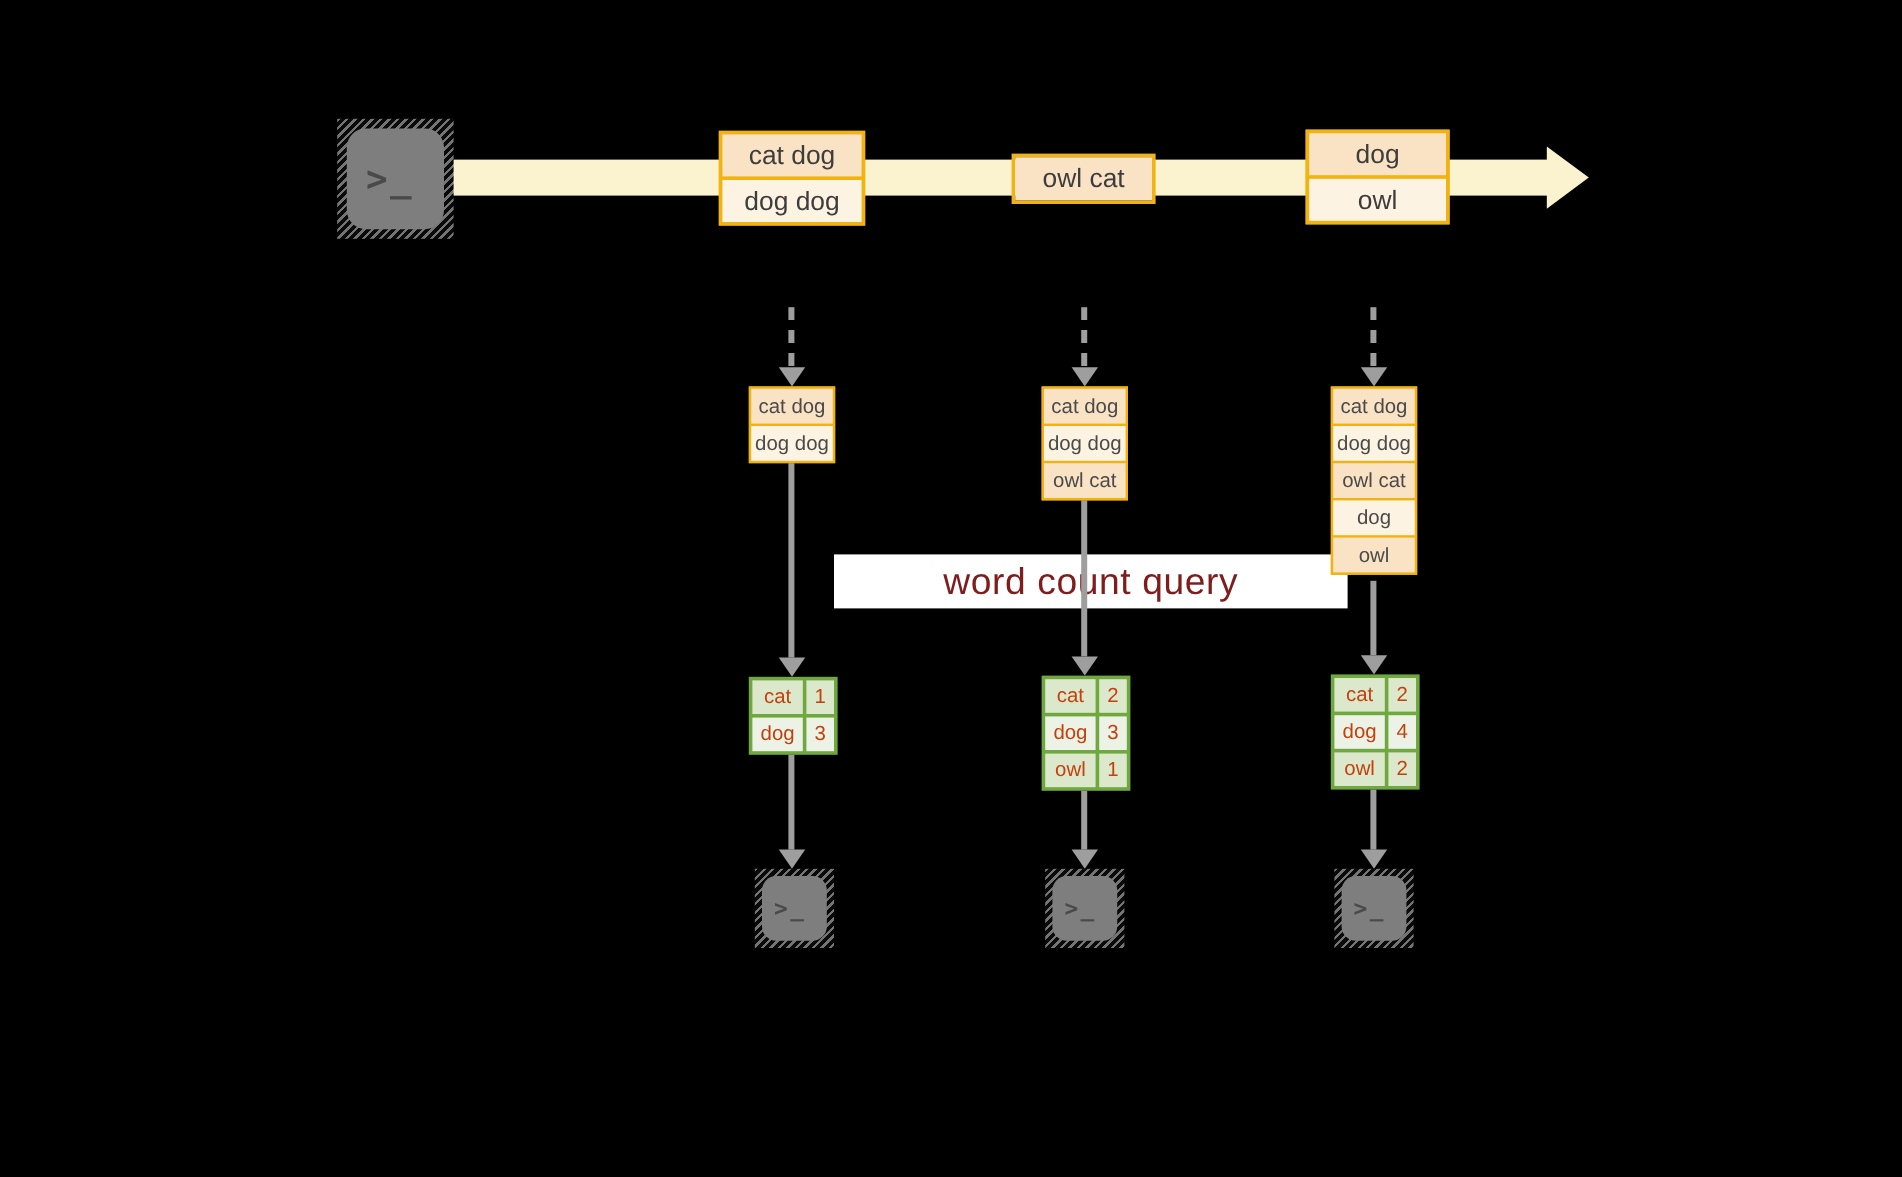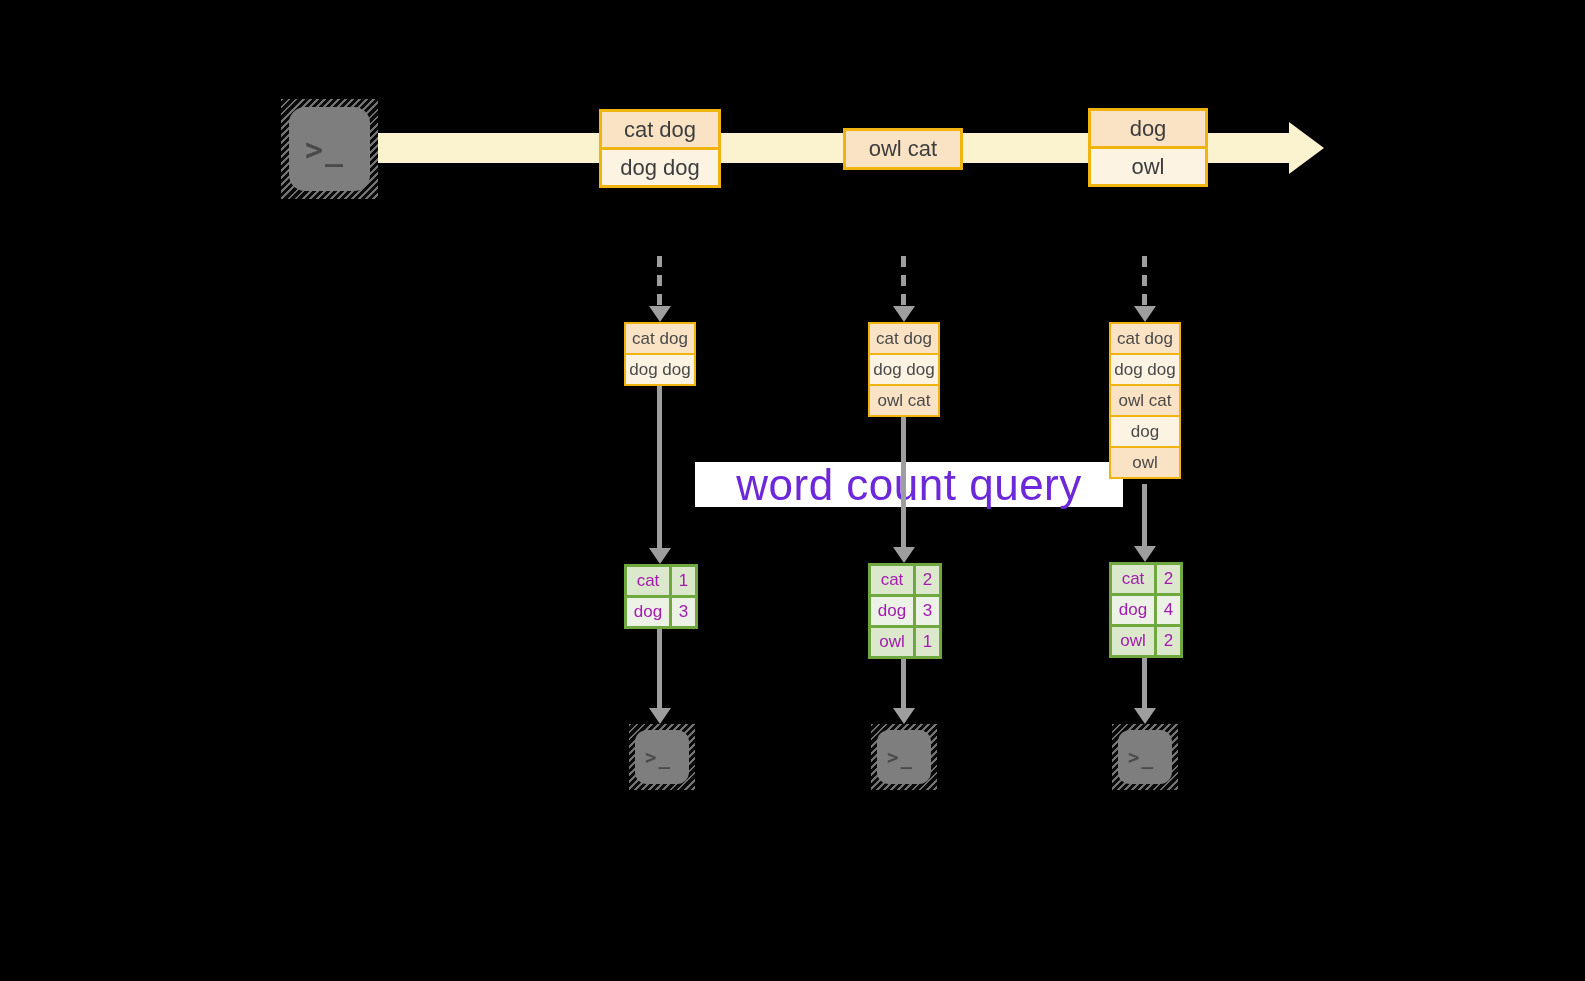--- a/index.html
+++ b/index.html
@@ -35,26 +35,26 @@
   .stack-cell{height:29px;display:flex;align-items:center;justify-content:center;
     font-size:17px;color:#4a4a4a;}
   
   .vline{position:absolute;width:5px;background:#9e9e9e;z-index:3;}
   .vline.dashed{background:repeating-linear-gradient(180deg,#9e9e9e 0 11px,transparent 11px 19px);}
   .ahead{position:absolute;width:0;height:0;border-left:11px solid transparent;
     border-right:11px solid transparent;border-top:16px solid #9e9e9e;z-index:3;}
   
   .query-band{position:absolute;left:695px;top:462px;width:428px;height:45px;background:#ffffff;
     display:flex;align-items:center;justify-content:center;z-index:2;}
-  .query-band span{font-size:44px;color:#6d28d9;letter-spacing:0.5px;}
+  .query-band span{font-size:31px;color:#7f1d1d;letter-spacing:0.5px;}
   
   .rtable{position:absolute;background:#6fa83f;padding:3px;display:grid;
     grid-template-columns:42px 23px;gap:3px;z-index:4;}
   .rcell{height:28px;display:flex;align-items:center;justify-content:center;
-    font-size:17px;color:#a21caf;}
+    font-size:17px;color:#c2410c;}
   .gdark{background:#dce8cb;}
   .glight{background:#edf2e6;}
 </style>
 </head>
 <body>
 
 <div class="canvas">
 
   <div class="stream-band"></div>
   <div class="stream-head"></div>

